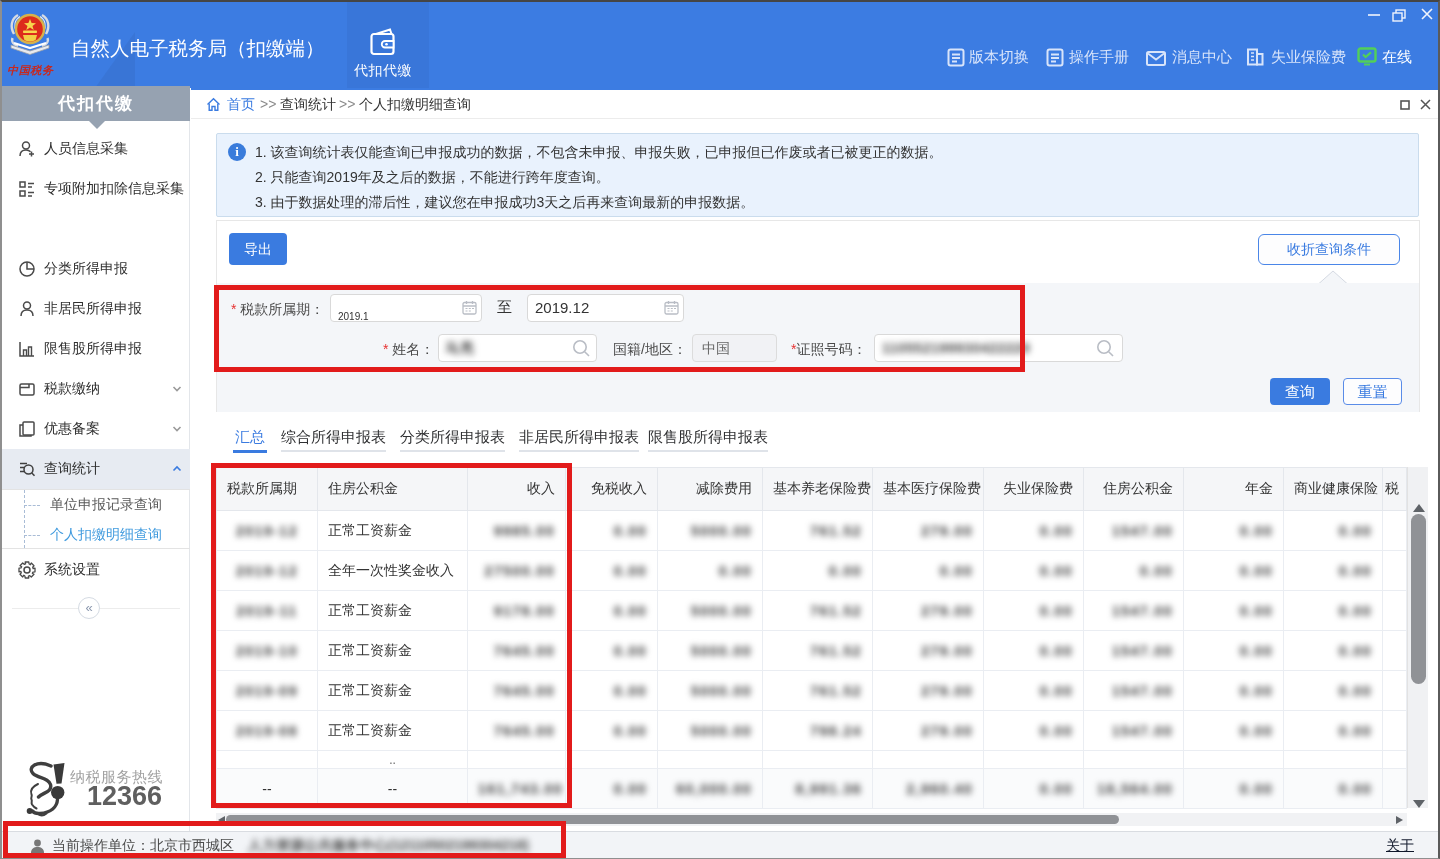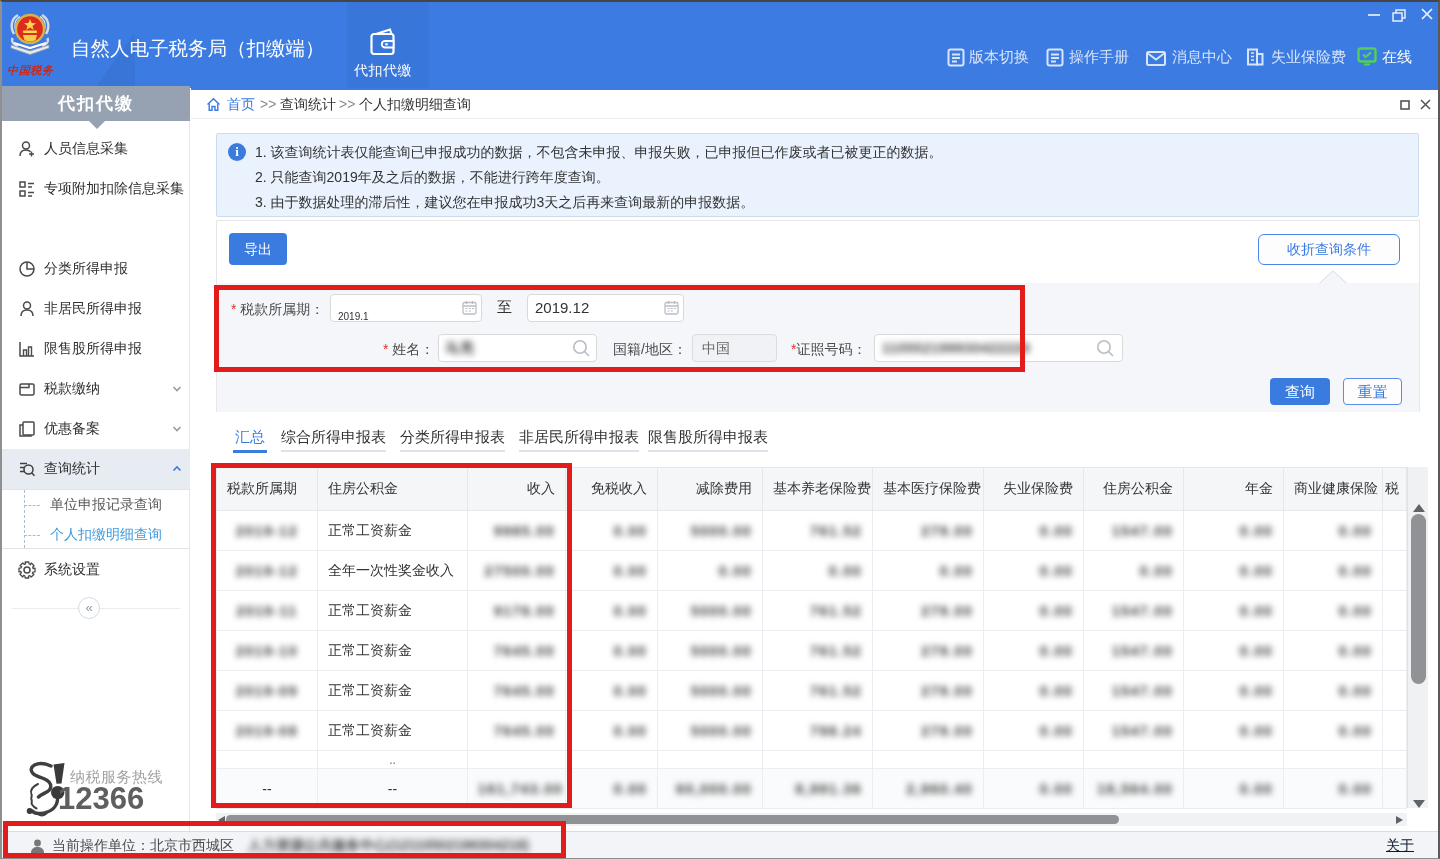--- a/index.html
+++ b/index.html
@@ -228,21 +228,21 @@
     </g>
     <g fill="none" stroke="#3f3f3f" stroke-width="2" stroke-linecap="round">
       <path d="M14 23 C 8.5 25.5 6 29.5 7.5 33.5 C 8.5 35.5 6.5 36.5 7.5 38.5 C 8.5 40.5 6.8 41.5 8 43.5 C 9 45 10.5 46.5 12.5 47.5"></path>
       <path d="M14 53 C 17 55.5 20 54.5 22.5 52.5"></path>
     </g>
     <path d="M29.5 3.5 L40.5 2 L37.5 22.5 L32.5 22.8 Z" fill="#3a3a3a"></path>
     <circle cx="33.7" cy="31.6" r="6.7" fill="#3a3a3a"></circle>
     <circle cx="5.7" cy="50" r="3" fill="#3a3a3a"></circle>
   </svg>
   <div class="abs" style="left:68px;top:680px;font-size:15px;color:#a2a2a2;letter-spacing:0.5px">纳税服务热线</div>
-  <div class="abs" style="left:56px;top:693px;font-size:31px;font-weight:bold;color:#5f5f5f">12366</div>
+  <div class="abs" style="left:85px;top:693px;font-size:27px;font-weight:bold;color:#5f5f5f">12366</div>
 </div>
 <div class="abs" id="main">
   <div class="abs" id="blueline"></div>
   <div class="abs" id="crumb">
     <svg class="abs" style="left:15px;top:7px" width="15" height="15" viewBox="0 0 15 15" fill="none" stroke="#3a7be0" stroke-width="1.4">
       <path d="M1.5 7.5 L7.5 1.8 L13.5 7.5"></path>
         <path d="M3.2 6.5 V13.2 H6 V9.5 H9 V13.2 H11.8 V6.5"></path>
     </svg>
     <span class="abs" style="left:36px;top:6px;color:#3a7be0">首页</span>
     <span class="abs" style="left:69px;top:6px;color:#8a8a8a">&gt;&gt;</span>

